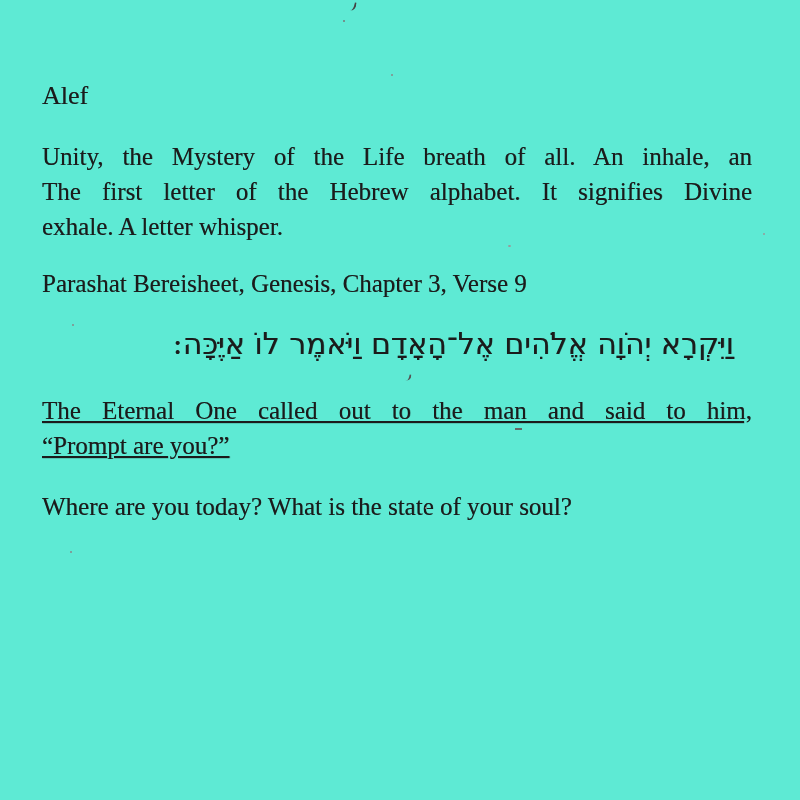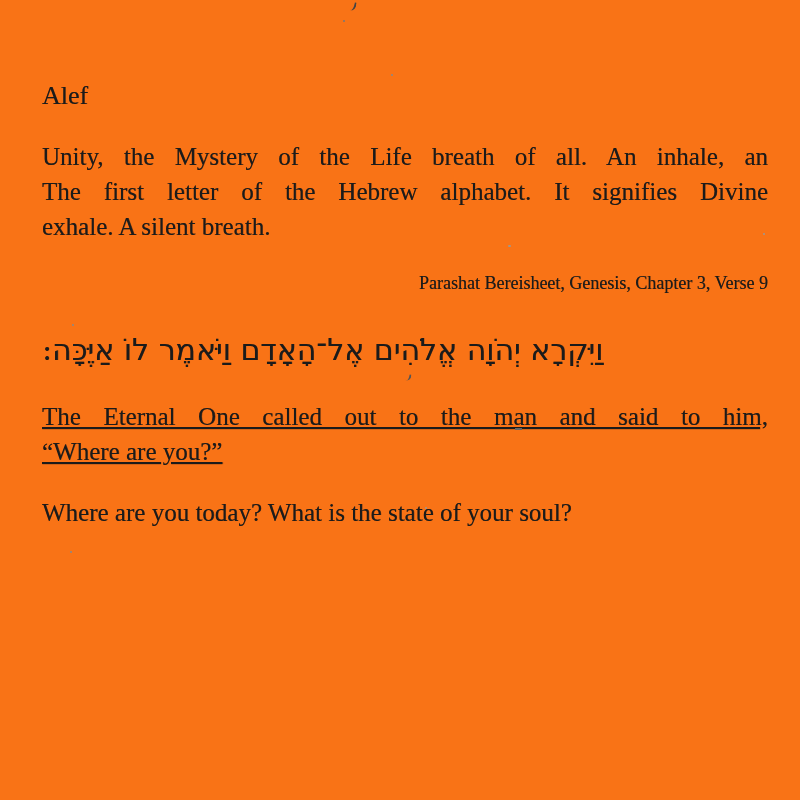--- a/index.html
+++ b/index.html
@@ -1,50 +1,49 @@
 <!DOCTYPE html>
 <html><head>
 <meta charset="utf-8">
 <style>
   html, body { margin: 0; padding: 0; background: #ffffff; }
   .page {
     position: relative;
     width: 800px;
     height: 800px;
     box-sizing: border-box;
-    background: #f97316;
+    background: #5eead4;
     color: #1b1b1b;
     font-family: "Liberation Serif", serif;
-    padding: 78px 32px 0 42px;
+    padding: 78px 48px 0 42px;
     overflow: hidden;
     text-shadow: 0.3px 0.3px 0.4px rgba(25,25,25,0.55);
   }
   .heading {
     font-size: 26px;
     line-height: 35px;
     margin: 0 0 26px 0;
   }
   .para { margin: 0 0 22px 0; }
   .para .text-line {
     font-size: 25px;
     line-height: 35px;
   }
   .text-line.just {
     text-align: justify;
     text-align-last: justify;
   }
   .citation {
-    font-size: 18px;
+    font-size: 25px;
     line-height: 35px;
-    margin: 0 0 24px 0;
-    text-align: right;
+    margin: 0 0 18px 0;
   }
   .hebrew {
     direction: rtl;
-    text-align: left;
+    text-align: right;
     font-family: "DejaVu Serif", "DejaVu Sans", serif;
     font-size: 30px;
     line-height: 50px;
     margin: 0 18px 24px 0;
   }
   .translation { margin-bottom: 26px; text-decoration: underline; }
   .prompt {
     font-size: 25px;
     line-height: 35px;
     margin: 0 0 25px 0;
@@ -77,30 +76,30 @@
 </head>
 <body>
 
 <div class="page">
 
   <div class="heading">Alef</div>
 
   <div class="para">
     <div class="text-line just">Unity, the Mystery of the Life breath of all. An inhale, an</div>
     <div class="text-line just">The first letter of the Hebrew alphabet. It signifies Divine</div>
-    <div class="text-line">exhale. A silent breath.</div>
+    <div class="text-line">exhale. A letter whisper.</div>
   </div>
 
   <div class="citation">Parashat Bereisheet, Genesis, Chapter 3, Verse 9</div>
 
   <div class="hebrew" dir="rtl" lang="he">וַיִּקְרָא יְהֹוָה אֱלֹהִים אֶל־הָאָדָם וַיֹּאמֶר לוֹ אַיֶּכָּה:</div>
 
   <div class="para translation">
     <div class="text-line just">The Eternal One called out to the man and said to him,</div>
-    <div class="text-line">“Where are you?”</div>
+    <div class="text-line">“Prompt are you?”</div>
   </div>
 
 
   <div class="reflection">Where are you today? What is the state of your soul?</div>
 
   <div class="mark-comma" style="left:351px; top:2px;"></div>
   <div class="speck" style="left:343px; top:20px; width:2px; height:2px;"></div>
   <div class="speck" style="left:391px; top:74px; width:2px; height:2px; background:#888;"></div>
   <div class="speck" style="left:508px; top:245px; width:3px; height:2px; background:#999;"></div>
   <div class="speck" style="left:763px; top:233px; width:2px; height:2px; background:#999;"></div>

